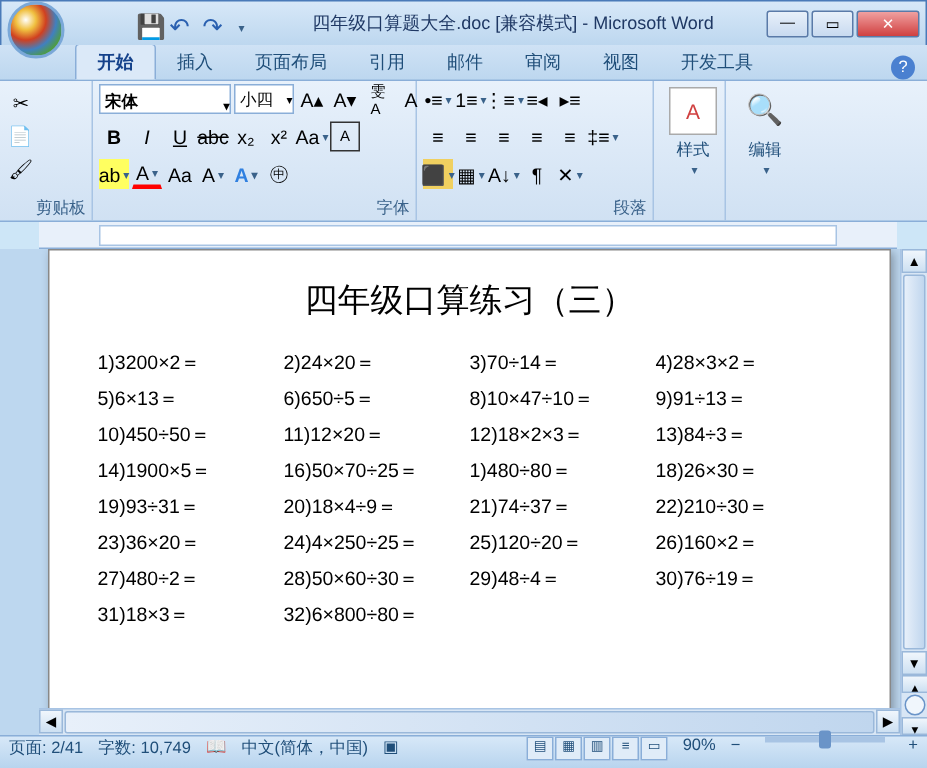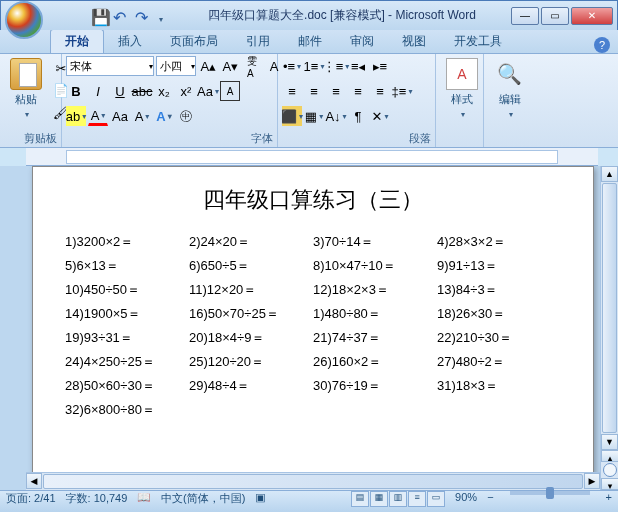--- a/index.html
+++ b/index.html
@@ -26,21 +26,21 @@
 
 .ribbon { height: 94px; background: linear-gradient(#e8f1fb, #d0e1f3); border-bottom: 1px solid #8aaed8; display: flex; }
 .group { border-right: 1px solid #a8c4e4; display: flex; flex-direction: column; padding: 2px 4px 0; }
 .group-content { flex: 1; display: flex; align-items: flex-start; gap: 3px; }
 .group-label { font-size: 11px; color: #3a628a; text-align: right; padding: 1px 0; position: relative; }
 
 .big-btn { display: flex; flex-direction: column; align-items: center; padding: 2px 6px; font-size: 11px; color: #1f4e79; }
 .big-icon { width: 32px; height: 32px; margin-bottom: 2px; }
 .small-row { display: flex; gap: 2px; align-items: center; margin-bottom: 2px; }
 .rb-btn { width: 20px; height: 20px; border: 1px solid transparent; display: inline-flex; align-items: center; justify-content: center; font-size: 13px; }
-.font-sel { width: 88px; height: 20px; border: 1px solid #8aaed8; background: #fff; font-size: 11px; padding-left: 3px; display: inline-flex; align-items: center; }
+.font-sel { width: 88px; height: 20px; border: 1px solid #8aaed8; background: #fff; font-size: 11px; padding-left: 3px; display: inline-flex; align-items: flex-end; font-weight: bold; }
 .size-sel { width: 40px; height: 20px; border: 1px solid #8aaed8; background: #fff; font-size: 11px; padding-left: 3px; display: inline-flex; align-items: center; }
 .dd-arrow::after { content: "▾"; font-size: 8px; margin-left: 2px; color: #3a628a; }
 
 
 .ruler { height: 18px; background: #e8f0fa; border-bottom: 1px solid #8aaed8; position: relative; margin-left: 26px; margin-right: 20px; }
 .ruler-inner { position: absolute; left: 40px; right: 40px; top: 2px; height: 14px; background: #fff; border: 1px solid #a8c4e4; }
 
 
 .doc-area { position: absolute; top: 166px; left: 0; right: 0; bottom: 22px; background: #bdd7ef; display: flex; }
 .vgutter { width: 26px; background: #bdd7ef; }
@@ -94,27 +94,20 @@
   <div class="tab">审阅</div>
   <div class="tab">视图</div>
   <div class="tab">开发工具</div>
   <div class="help-icon">?</div>
 </div>
 
 <div class="ribbon">
 
   <div class="group" style="width:62px">
     <div class="group-content" style="flex-direction:row">
-      <div class="big-btn">
-        <div class="big-icon" style="background:linear-gradient(#f0d080,#d8a040);border:1px solid #b88020;border-radius:3px;position:relative">
-            <div style="position:absolute;inset:4px 4px 2px 8px;background:#fff;border:1px solid #aaa"></div>
-          </div>
-        <span>粘贴</span>
-        <span class="dd-arrow"></span>
-      </div>
       <div style="display:flex;flex-direction:column;gap:2px;margin-top:2px">
         <span class="rb-btn">✂</span>
         <span class="rb-btn">📄</span>
         <span class="rb-btn">🖌</span>
       </div>
     </div>
     <div class="group-label">剪贴板</div>
   </div>
 
   <div class="group" style="width:216px">
@@ -235,20 +228,21 @@
           <div class="prob">12)18×2×3＝</div>
           <div class="prob">13)84÷3＝</div>
           <div class="prob">14)1900×5＝</div>
           <div class="prob">16)50×70÷25＝</div>
           <div class="prob">1)480÷80＝</div>
           <div class="prob">18)26×30＝</div>
           <div class="prob">19)93÷31＝</div>
           <div class="prob">20)18×4÷9＝</div>
           <div class="prob">21)74÷37＝</div>
           <div class="prob">22)210÷30＝</div>
+          <div class="prob">23)36×20＝</div>
           <div class="prob">24)4×250÷25＝</div>
           <div class="prob">25)120÷20＝</div>
           <div class="prob">26)160×2＝</div>
           <div class="prob">27)480÷2＝</div>
           <div class="prob">28)50×60÷30＝</div>
           <div class="prob">29)48÷4＝</div>
           <div class="prob">30)76÷19＝</div>
           <div class="prob">31)18×3＝</div>
           <div class="prob">32)6×800÷80＝</div>
         </div>

